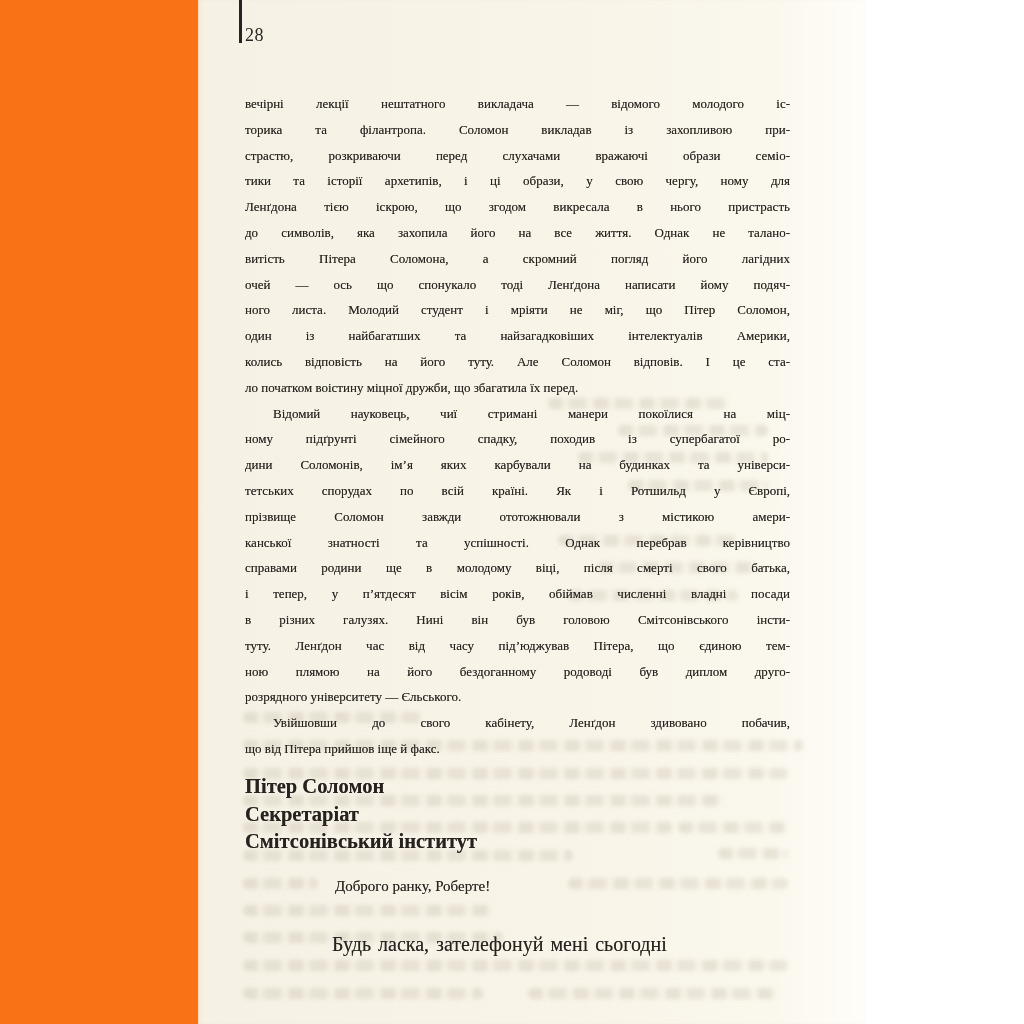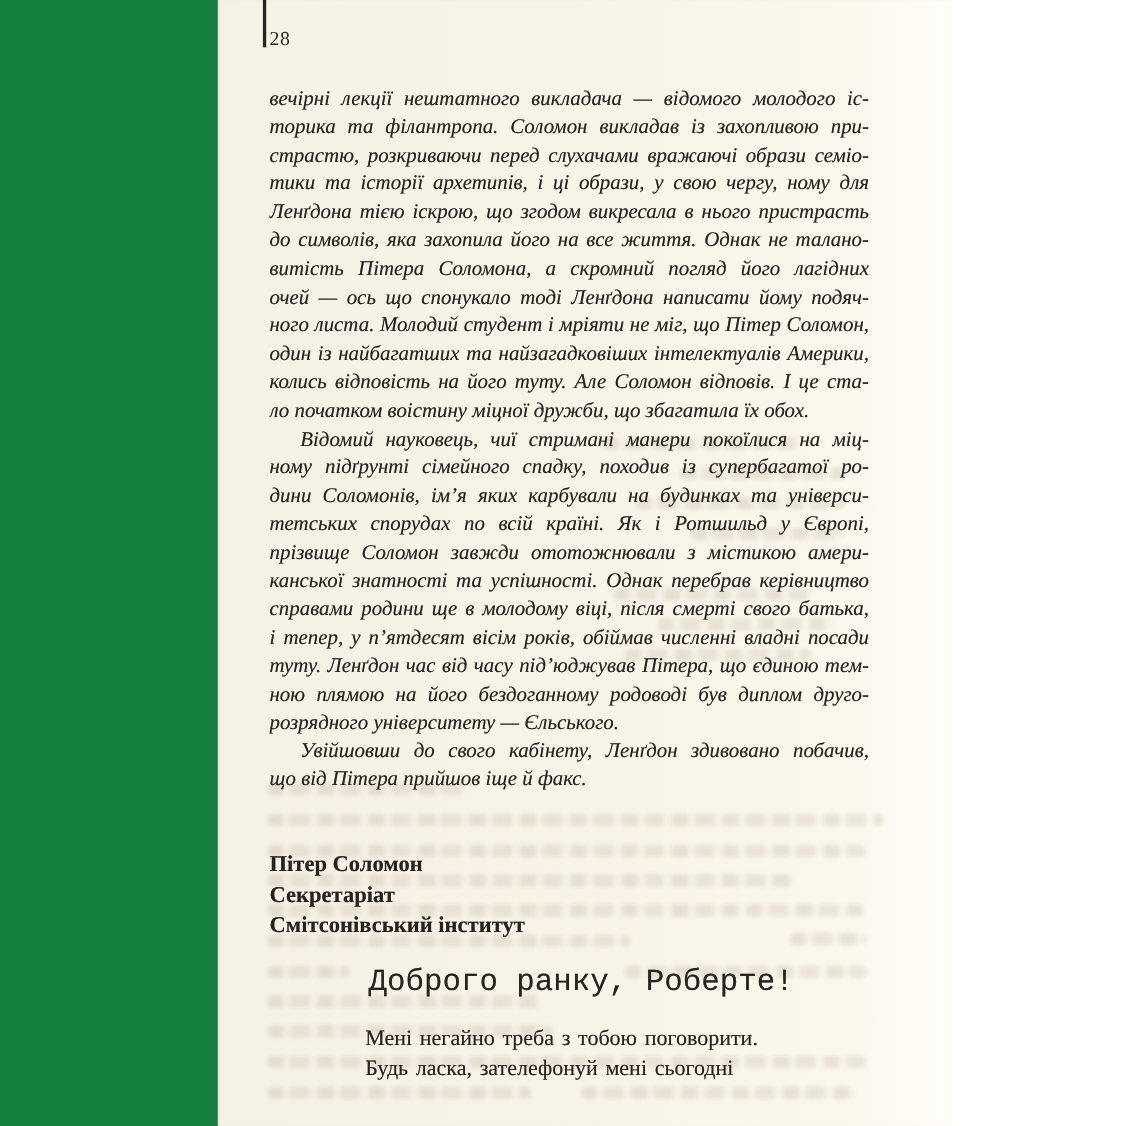--- a/index.html
+++ b/index.html
@@ -5,21 +5,21 @@
   * { margin: 0; padding: 0; box-sizing: border-box; }
   html, body {
     width: 1024px; height: 1024px;
     background: #ffffff;
     overflow: hidden;
     font-family: "Liberation Serif", serif;
   }
   .scan {
     position: relative;
     width: 852px; height: 1024px;
-    background: #15803d;
+    background: #f97316;
   }
   .page {
     position: absolute;
     left: 198px; top: 0;
     width: 668px; height: 1024px;
     background: linear-gradient(90deg, #f5f1e4 0%, #f8f4e8 55%, #faf7ec 85%, #fefdf8 99%);
     box-shadow: inset 3px 0 4px -2px rgba(90,80,60,0.10);
   }
   .folio-bar {
     position: absolute;
@@ -29,26 +29,25 @@
   }
   .folio {
     position: absolute;
     left: 47px; top: 25px;
     font-size: 18px;
     letter-spacing: 0.5px;
     color: #2a2622;
   }
   .body-text {
     position: absolute;
-    left: 47px; top: 77px;
+    left: 47px; top: 91px;
     width: 545px;
     color: #272320;
-    font-size: 19px;
+    font-size: 13px;
     text-shadow: 0 0 0.5px rgba(50,44,38,0.55);
-    font-style: italic;
   }
   .line {
     height: 25.8px;
     line-height: 25.8px;
     overflow: hidden;
     text-align: justify;
     text-align-last: justify;
   }
   .line.end { text-align-last: left; }
   .line.indent { text-indent: 28px; }
@@ -59,24 +58,23 @@
     text-align: left;
     font-weight: bold;
     font-size: 20.5px;
     line-height: 27.5px;
     color: #262220;
     text-shadow: 0 0 0.5px rgba(50,44,38,0.55);
   }
   .greeting {
     position: absolute;
     left: 137px; top: 878px;
-    font-size: 28px;
+    font-size: 15px;
     color: #272320;
     text-shadow: 0 0 0.5px rgba(50,44,38,0.55);
-    font-family: Liberation Mono, monospace;
   }
   .message {
     position: absolute;
     left: 134px; top: 931px;
     font-size: 20px;
     line-height: 26.5px;
     word-spacing: 2px;
     color: #272320;
     text-shadow: 0 0 0.5px rgba(50,44,38,0.55);
   }
@@ -133,43 +131,43 @@
         <div class="line">торика та філантропа. Соломон викладав із захопливою при-</div>
         <div class="line">страстю, розкриваючи перед слухачами вражаючі образи семіо-</div>
         <div class="line">тики та історії архетипів, і ці образи, у свою чергу, ному для</div>
         <div class="line">Ленґдона тією іскрою, що згодом викресала в нього пристрасть</div>
         <div class="line">до символів, яка захопила його на все життя. Однак не талано-</div>
         <div class="line">витість Пітера Соломона, а скромний погляд його лагідних</div>
         <div class="line">очей — ось що спонукало тоді Ленґдона написати йому подяч-</div>
         <div class="line">ного листа. Молодий студент і мріяти не міг, що Пітер Соломон,</div>
         <div class="line">один із найбагатших та найзагадковіших інтелектуалів Америки,</div>
         <div class="line">колись відповість на його туту. Але Соломон відповів. І це ста-</div>
-        <div class="line end">ло початком воістину міцної дружби, що збагатила їх обох.</div>
+        <div class="line end">ло початком воістину міцної дружби, що збагатила їх перед.</div>
         <div class="line indent">Відомий науковець, чиї стримані манери покоїлися на міц-</div>
         <div class="line">ному підґрунті сімейного спадку, походив із супербагатої ро-</div>
         <div class="line">дини Соломонів, ім’я яких карбували на будинках та універси-</div>
         <div class="line">тетських спорудах по всій країні. Як і Ротшильд у Європі,</div>
         <div class="line">прізвище Соломон завжди ототожнювали з містикою амери-</div>
         <div class="line">канської знатності та успішності. Однак перебрав керівництво</div>
         <div class="line">справами родини ще в молодому віці, після смерті свого батька,</div>
         <div class="line">і тепер, у п’ятдесят вісім років, обіймав численні владні посади</div>
+        <div class="line">в різних галузях. Нині він був головою Смітсонівського інсти-</div>
         <div class="line">туту. Ленґдон час від часу під’юджував Пітера, що єдиною тем-</div>
         <div class="line">ною плямою на його бездоганному родоводі був диплом друго-</div>
         <div class="line end">розрядного університету — Єльського.</div>
         <div class="line indent">Увійшовши до свого кабінету, Ленґдон здивовано побачив,</div>
         <div class="line end">що від Пітера прийшов іще й факс.</div>
       </div>
 
     <div class="signature" id="signature">
         <div>Пітер Соломон</div>
         <div>Секретаріат</div>
         <div>Смітсонівський інститут</div>
       </div>
 
     <div class="greeting">Доброго ранку, Роберте!</div>
 
     <div class="message" id="message">
-        <div>Мені негайно треба з тобою поговорити.</div>
         <div>Будь ласка, зателефонуй мені сьогодні</div>
       </div>
 
   </div>
 </div>
 
 </body></html>

